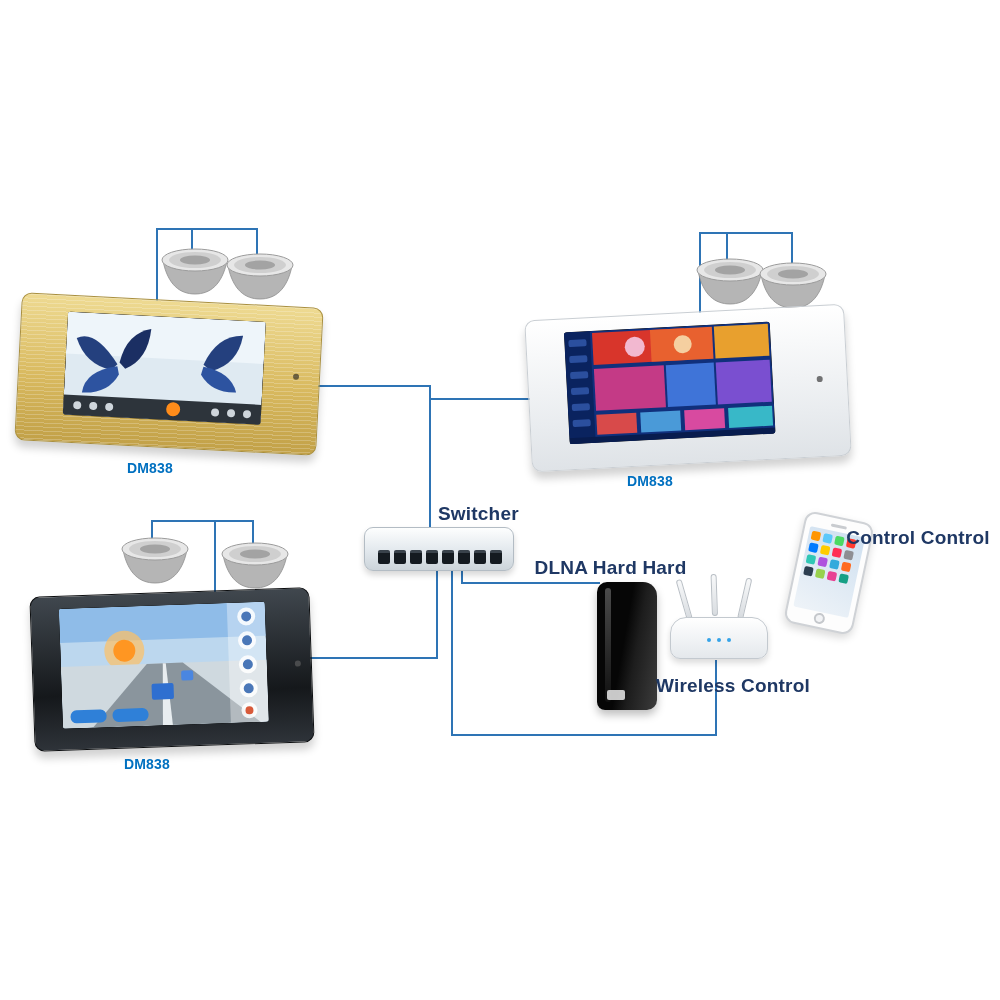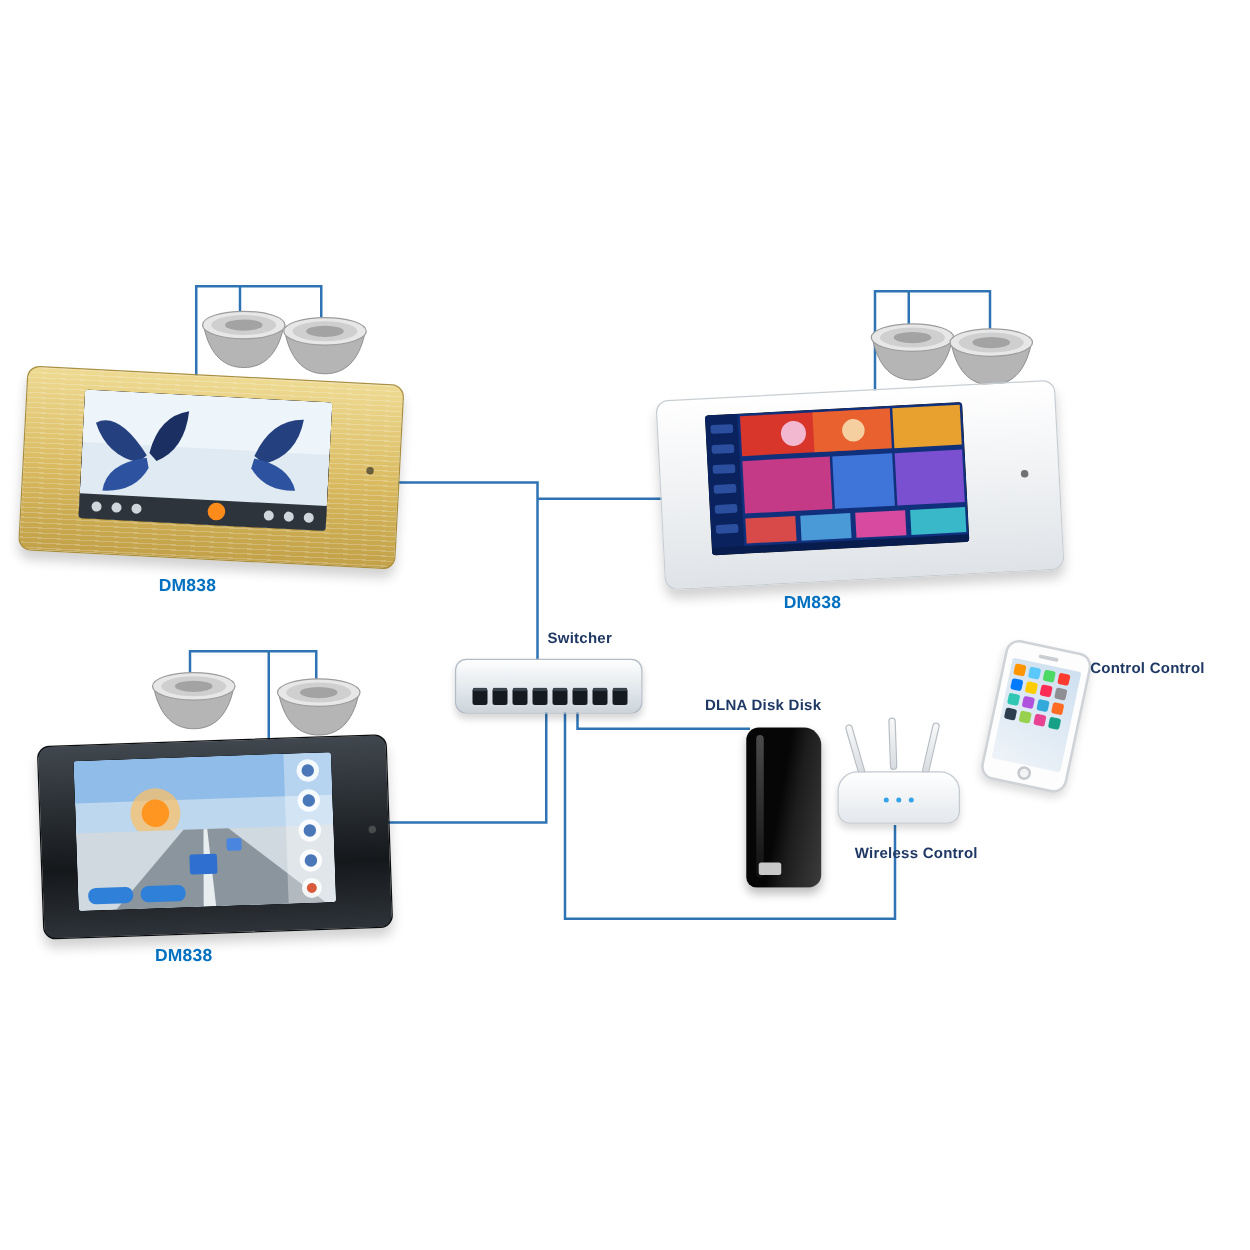--- a/index.html
+++ b/index.html
@@ -3,21 +3,21 @@
 <meta charset="utf-8">
 <style>
   *{margin:0;padding:0;box-sizing:border-box}
   html,body{background:#ffffff}
   .canvas{position:relative;width:1000px;height:884px;background:#ffffff;overflow:hidden;
           font-family:"Liberation Sans",sans-serif}
   
   #wires{position:absolute;left:0;top:0;z-index:1}
   .cable{fill:none;stroke:#2e74b5;stroke-width:2}
   
-  .lbl{position:absolute;z-index:6;font-weight:700;font-size:12px;color:#1f3864;
+  .lbl{position:absolute;z-index:6;font-weight:700;font-size:19px;color:#1f3864;
        text-align:center;letter-spacing:.2px}
   .lbl.model{color:#0070c0;font-size:14px}
   .lbl.left{text-align:left}
   
   .speaker{position:absolute;z-index:3;width:70px;height:52px}
   
   .panel{position:absolute;z-index:3;border-radius:10px;box-shadow:0 7px 9px rgba(0,0,0,.18)}
   .panel-gold{left:18px;top:300px;width:302px;height:148px;transform:rotate(3deg);
     background:linear-gradient(180deg,#eeda92 0%,#d9ba60 55%,#c2a148 100%);border:1px solid #a98f3e}
   .panel-gold::after{content:"";position:absolute;inset:0;border-radius:10px;pointer-events:none;
@@ -250,21 +250,21 @@
       <i></i>
       <i></i>
     </div>
   </div>
   <div class="lbl left" style="left:438px;top:503px;width:110px">Switcher</div>
 
   <div class="disk">
     <span class="gloss"></span>
     <span class="disk-badge"></span>
   </div>
-  <div class="lbl" style="left:533px;top:557px;width:155px">DLNA Disk Disk</div>
+  <div class="lbl" style="left:533px;top:557px;width:155px">DLNA Hard Hard</div>
 
   <span class="antenna ant1"></span>
   <span class="antenna ant2"></span>
   <span class="antenna ant3"></span>
   <div class="router-body">
     <div class="leds">
       <i></i>
       <i></i>
       <i></i>
     </div>

